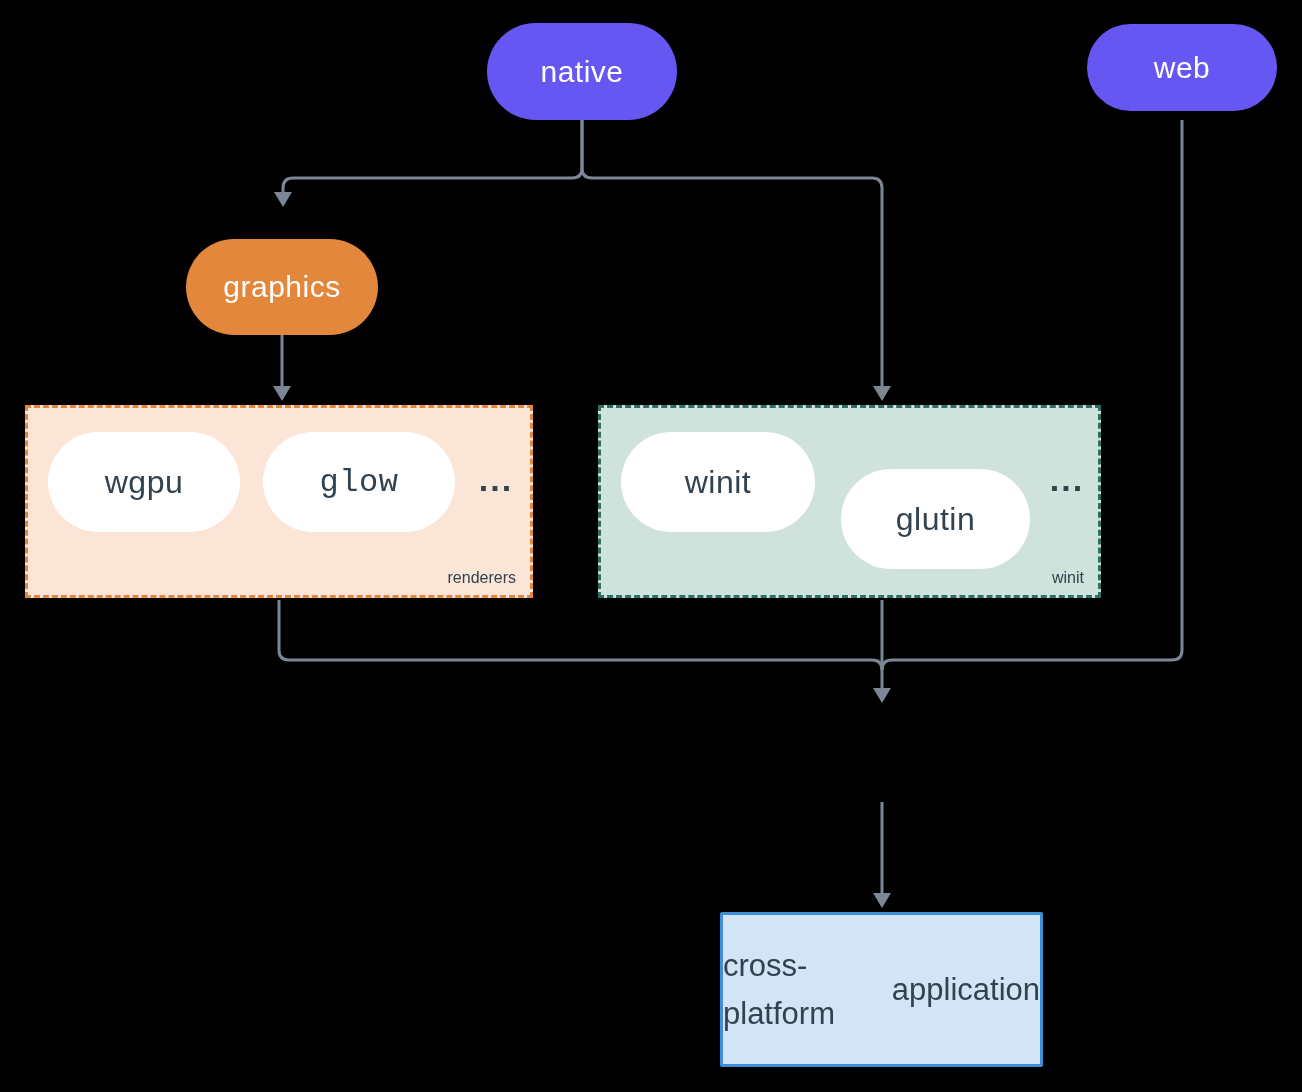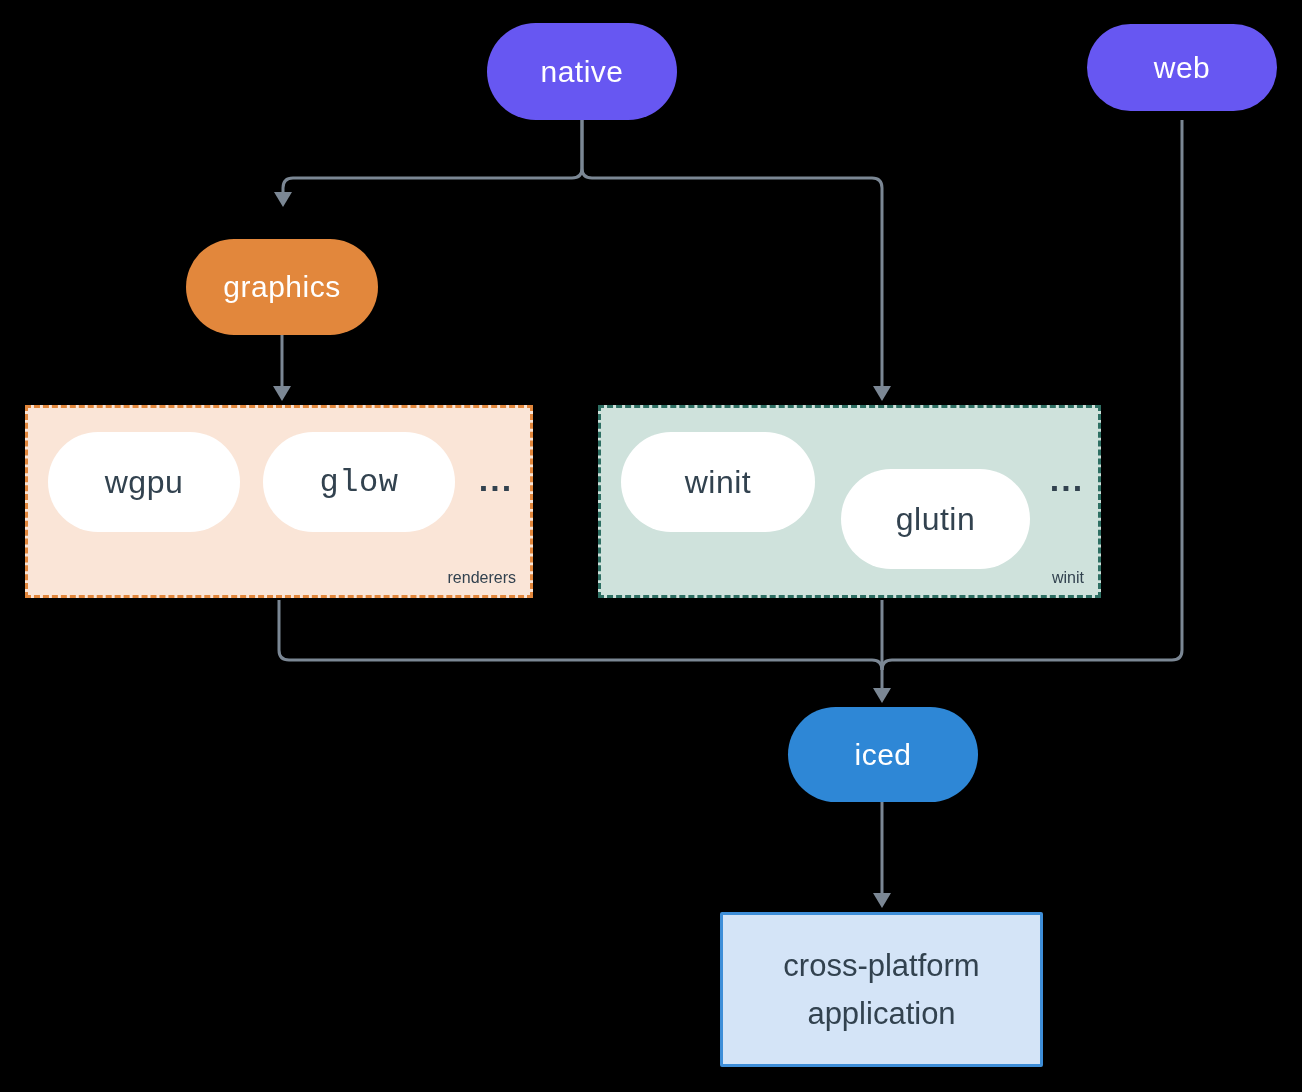--- a/index.html
+++ b/index.html
@@ -91,21 +91,20 @@
     font-size: 16px;
   }
   .app-box {
     position: absolute;
     left: 720px; top: 912px;
     width: 323px; height: 155px;
     background: var(--app-fill);
     border: 3px solid var(--app-border);
     border-radius: 2px;
     display: flex;
-    flex-direction: column;
     align-items: center;
     justify-content: center;
     color: var(--text-dark);
     font-size: 31px;
     line-height: 48px;
   }
 </style>
 </head>
 <body>
 
@@ -160,22 +159,19 @@
     <div class="pill white inner-pill" style="left:20px; width:194px;">
       <span>winit</span>
     </div>
     <div class="pill white inner-pill" style="left:240px; width:189px;margin-top:37px;">
       <span>glutin</span>
     </div>
     <span class="ellipsis" style="left:436px;">...</span>
     <span class="group-label">winit</span>
   </div>
 
-  <div class="pill blue" style="left:788px; top:707px; width:190px; height:95px;">
-    <span>iced</span>
-  </div>
 
   <div class="app-box">
     <span>cross-platform</span>
     <span>application</span>
   </div>
 
 </div>
 
 </body></html>

